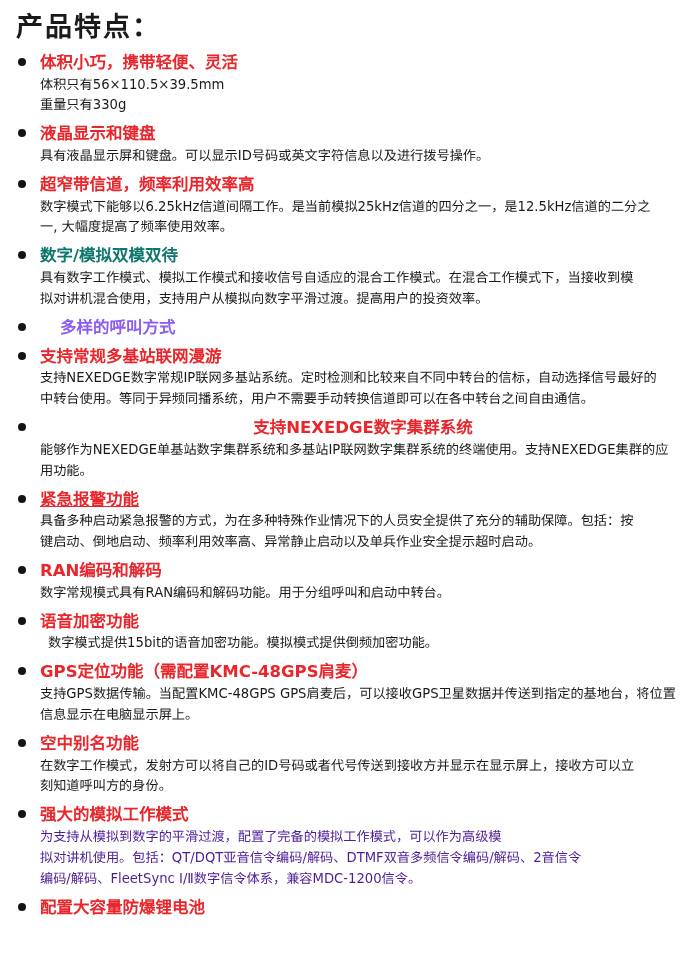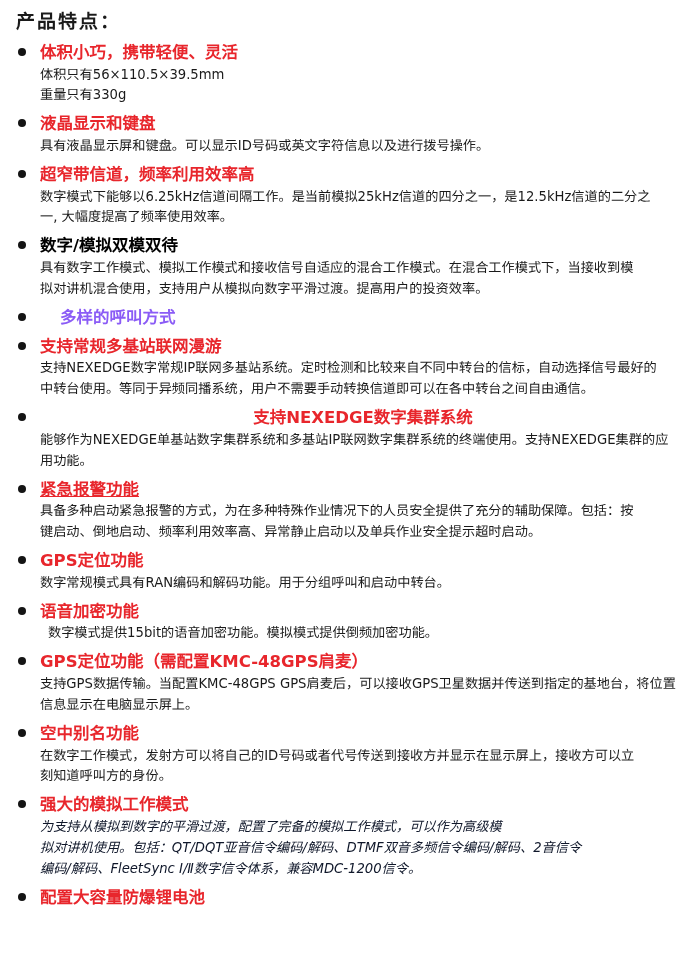--- a/index.html
+++ b/index.html
@@ -17,21 +17,21 @@
     -webkit-font-smoothing: antialiased;
   }
   .page {
     width: 700px;
     height: 956px;
     box-sizing: border-box;
     padding: 10px 14px 0 14px;
     position: relative;
   }
   .page-title {
-    font-size: 19px;
+    font-size: 27px;
     font-weight: bold;
     color: #1a1a1a;
     letter-spacing: 2px;
     line-height: 1.25;
     margin: 0 0 8px 2px;
     padding: 0;
   }
   .feature-list {
     list-style: none;
     margin: 0;
@@ -106,21 +106,21 @@
       <li class="feature-item">
         <span class="bullet-icon"></span>
         <div class="feature-heading" style="color: rgb(232, 38, 44);">超窄带信道，频率利用效率高</div>
         <div class="feature-body" style="color: rgb(26, 26, 26);">
           <span class="line">数字模式下能够以6.25kHz信道间隔工作。是当前模拟25kHz信道的四分之一，是12.5kHz信道的二分之</span>
           <span class="line">一, 大幅度提高了频率使用效率。</span>
         </div>
       </li>
       <li class="feature-item">
         <span class="bullet-icon"></span>
-        <div class="feature-heading" style="color: #000000;">数字/模拟双模双待</div>
+        <div class="feature-heading" style="color: #0f766e;">数字/模拟双模双待</div>
         <div class="feature-body" style="color: rgb(26, 26, 26);">
           <span class="line">具有数字工作模式、模拟工作模式和接收信号自适应的混合工作模式。在混合工作模式下，当接收到模</span>
           <span class="line">拟对讲机混合使用，支持用户从模拟向数字平滑过渡。提高用户的投资效率。</span>
         </div>
       </li>
       <li class="feature-item">
         <span class="bullet-icon"></span>
         <div class="feature-heading" style="color: #8b5cf6; margin-left: 20px;">多样的呼叫方式</div>
       </li>
       <li class="feature-item">
@@ -142,21 +142,21 @@
       <li class="feature-item">
         <span class="bullet-icon"></span>
         <div class="feature-heading" style="color: rgb(232, 38, 44); text-decoration: underline;">紧急报警功能</div>
         <div class="feature-body" style="color: rgb(26, 26, 26);">
           <span class="line">具备多种启动紧急报警的方式，为在多种特殊作业情况下的人员安全提供了充分的辅助保障。包括：按</span>
           <span class="line">键启动、倒地启动、频率利用效率高、异常静止启动以及单兵作业安全提示超时启动。</span>
         </div>
       </li>
       <li class="feature-item">
         <span class="bullet-icon"></span>
-        <div class="feature-heading" style="color: rgb(232, 38, 44);">GPS定位功能</div>
+        <div class="feature-heading" style="color: rgb(232, 38, 44);">RAN编码和解码</div>
         <div class="feature-body" style="color: rgb(26, 26, 26);">
           <span class="line">数字常规模式具有RAN编码和解码功能。用于分组呼叫和启动中转台。</span>
         </div>
       </li>
       <li class="feature-item">
         <span class="bullet-icon"></span>
         <div class="feature-heading" style="color: rgb(232, 38, 44);">语音加密功能</div>
         <div class="feature-body" style="color: rgb(26, 26, 26); margin-left: 8px;">
           <span class="line">数字模式提供15bit的语音加密功能。模拟模式提供倒频加密功能。</span>
         </div>
@@ -173,21 +173,21 @@
         <span class="bullet-icon"></span>
         <div class="feature-heading" style="color: rgb(232, 38, 44);">空中别名功能</div>
         <div class="feature-body" style="color: rgb(26, 26, 26);">
           <span class="line">在数字工作模式，发射方可以将自己的ID号码或者代号传送到接收方并显示在显示屏上，接收方可以立</span>
           <span class="line">刻知道呼叫方的身份。</span>
         </div>
       </li>
       <li class="feature-item">
         <span class="bullet-icon"></span>
         <div class="feature-heading" style="color: rgb(232, 38, 44);">强大的模拟工作模式</div>
-        <div class="feature-body" style="color: #0f172a; font-style: italic;">
+        <div class="feature-body" style="color: #4c1d95;">
           <span class="line">为支持从模拟到数字的平滑过渡，配置了完备的模拟工作模式，可以作为高级模</span>
           <span class="line">拟对讲机使用。包括：QT/DQT亚音信令编码/解码、DTMF双音多频信令编码/解码、2音信令</span>
           <span class="line">编码/解码、FleetSync Ⅰ/Ⅱ数字信令体系，兼容MDC-1200信令。</span>
         </div>
       </li>
       <li class="feature-item">
         <span class="bullet-icon"></span>
         <div class="feature-heading" style="color: rgb(232, 38, 44);">配置大容量防爆锂电池</div>
       </li>
     </ul>

